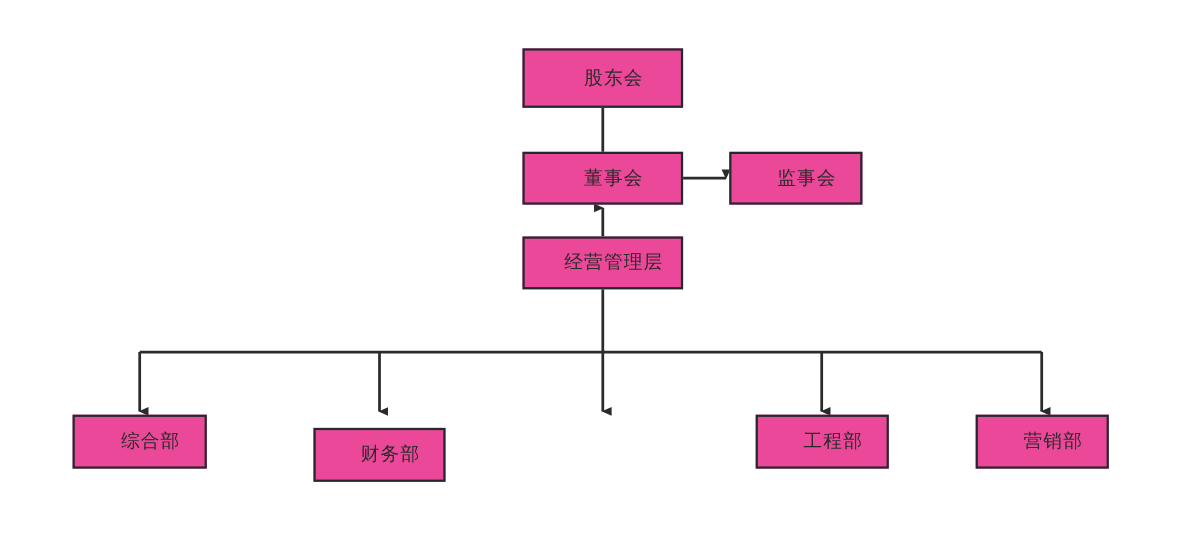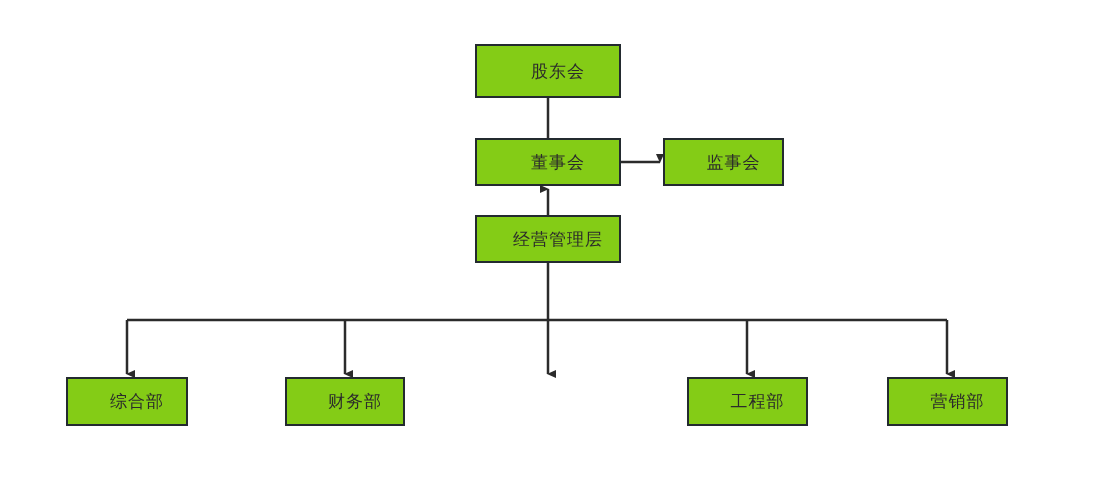--- a/index.html
+++ b/index.html
@@ -22,21 +22,21 @@
   #connector-layer {
     position: absolute;
     left: 0;
     top: 0;
     width: 1093px;
     height: 504px;
   }
   .node {
     position: absolute;
     box-sizing: border-box;
-    background: #84cc16;
+    background: #ec4899;
     border: 2px solid #232a2f;
     display: flex;
     align-items: center;
     justify-content: center;
     z-index: 2;
     padding-left: 20px;
   }
   .node-label {
     font-size: 17px;
     color: #2b2b2b;
@@ -93,21 +93,21 @@
   </div>
 
   <div class="node" style="left:475px; top:215px; width:146px; height:48px;">
     <span class="node-label">经营管理层</span>
   </div>
 
   <div class="node" style="left:66px; top:377px; width:122px; height:49px;text-align:center;">
     <span class="node-label">综合部</span>
   </div>
 
-  <div class="node" style="left:285px; top:377px; width:120px; height:49px;">
+  <div class="node" style="left:285px; top:389px; width:120px; height:49px;">
     <span class="node-label">财务部</span>
   </div>
 
 
   <div class="node" style="left:887px; top:377px; width:121px; height:49px;">
     <span class="node-label">营销部</span>
   </div>
 
   <div class="node" style="left:687px; top:377px; width:121px; height:49px;">
     <span class="node-label">工程部</span>

